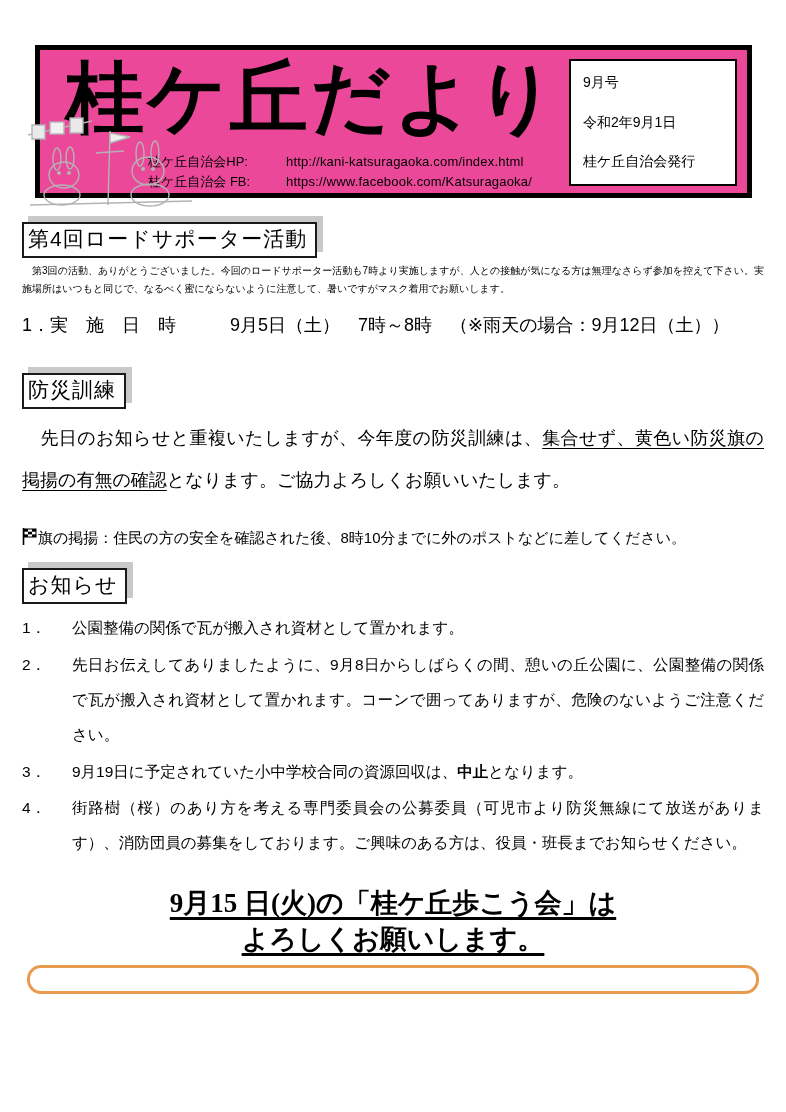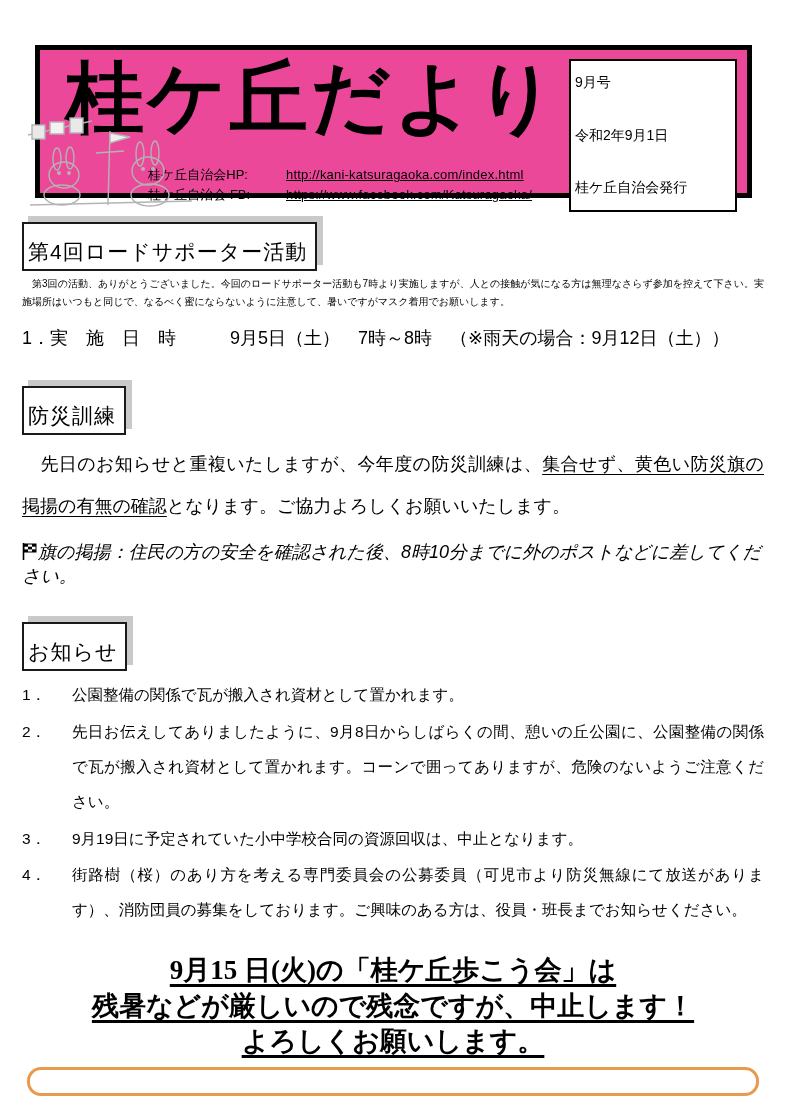--- a/index.html
+++ b/index.html
@@ -12,51 +12,51 @@
 
   
   .header-box{
     position:absolute;left:35px;top:45px;width:717px;height:153px;
     border:5px solid #000;box-sizing:border-box;background:#ec4899;
   }
   .masthead-title{
     position:absolute;left:26px;top:-4px;
     font-size:78px;font-weight:600;letter-spacing:3px;white-space:nowrap;
   }
-  .links{position:absolute;left:108px;top:115px;font-size:13px;line-height:20px;}
+  .links{position:absolute;left:108px;top:102px;font-size:13px;line-height:20px;}
   .link-row{display:flex;}
   .link-label{width:138px;}
-  .link-url{letter-spacing:0.2px;text-decoration:underline;}
+  .link-url{letter-spacing:0.2px;}
   .issue-box{
-    position:absolute;right:10px;top:9px;width:168px;height:153px;
+    position:absolute;right:10px;top:9px;width:168px;height:127px;
     border:2px solid #000;box-sizing:border-box;
     display:flex;flex-direction:column;justify-content:space-between;
-    padding:13px 4px;font-size:14px;background:#fff;
+    padding:13px 12px;font-size:14px;background:#fff;
   }
   .doodle{position:absolute;left:-14px;bottom:-20px;}
 
   
   .content{padding:0 22px;}
   .sec-heading{
     display:inline-block;border:2px solid #1a1a1a;background:#fff;
     box-shadow:6px -6px 0 0 #c9c9c9;
-    padding:14px 8px 3px 4px;font-size:21px;letter-spacing:1px;
+    padding:1px 8px 3px 4px;font-size:21px;letter-spacing:1px;
     position:relative;
   }
   .sec1{margin-top:22px;}
   .sec2{margin-top:36px;}
-  .sec3{margin-top:34px;}
+  .sec3{margin-top:20px;}
 
   .para{font-size:10px;line-height:1.78;margin-top:4px;text-align:justify;}
   .para-wide{font-size:18px;line-height:2.35;margin-top:8px;text-align:justify;}
   .listline{font-size:18px;margin-top:15px;white-space:pre-wrap;}
   .plainline{font-size:15.5px;margin-top:20px;white-space:pre-wrap;}
-  .flagline{font-size:18px;margin-top:13px;white-space:pre-wrap;font-style:italic;}
+  .flagline{font-size:15px;margin-top:27px;white-space:pre-wrap;}
   .u{text-decoration:underline;text-underline-offset:4px;}
-  .b{font-weight:normal;}
+  .b{font-weight:bold;}
 
   .items{margin-top:6px;}
   .item{display:flex;font-size:15.5px;line-height:2.28;margin-top:1px;}
   .item-num{width:50px;flex-shrink:0;}
   .item-text{flex:1;text-align:justify;}
 
   
   .cancel{
     margin-top:26px;text-align:center;
     font-family:"Liberation Serif","DejaVu Serif",serif;
@@ -167,21 +167,20 @@
         <span class="item-text"><span>9月19日に予定されていた小中学校合同の資源回収は、</span><span class="b">中止</span><span>となります。</span></span>
       </div>
       <div class="item">
         <span class="item-num">4．</span>
         <span class="item-text">街路樹（桜）のあり方を考える専門委員会の公募委員（可児市より防災無線にて放送があります）、消防団員の募集をしております。ご興味のある方は、役員・班長までお知らせください。</span>
       </div>
     </div>
 
     <div class="cancel">
       <div>9月15 日(火)の「桂ケ丘歩こう会」は</div>
-      <div>残暑などが厳しいので残念ですが、中止します！</div>
       <div>よろしくお願いします。</div>
     </div>
   </div>
 
   <div class="next-box">
     
     
     
   </div>
 

